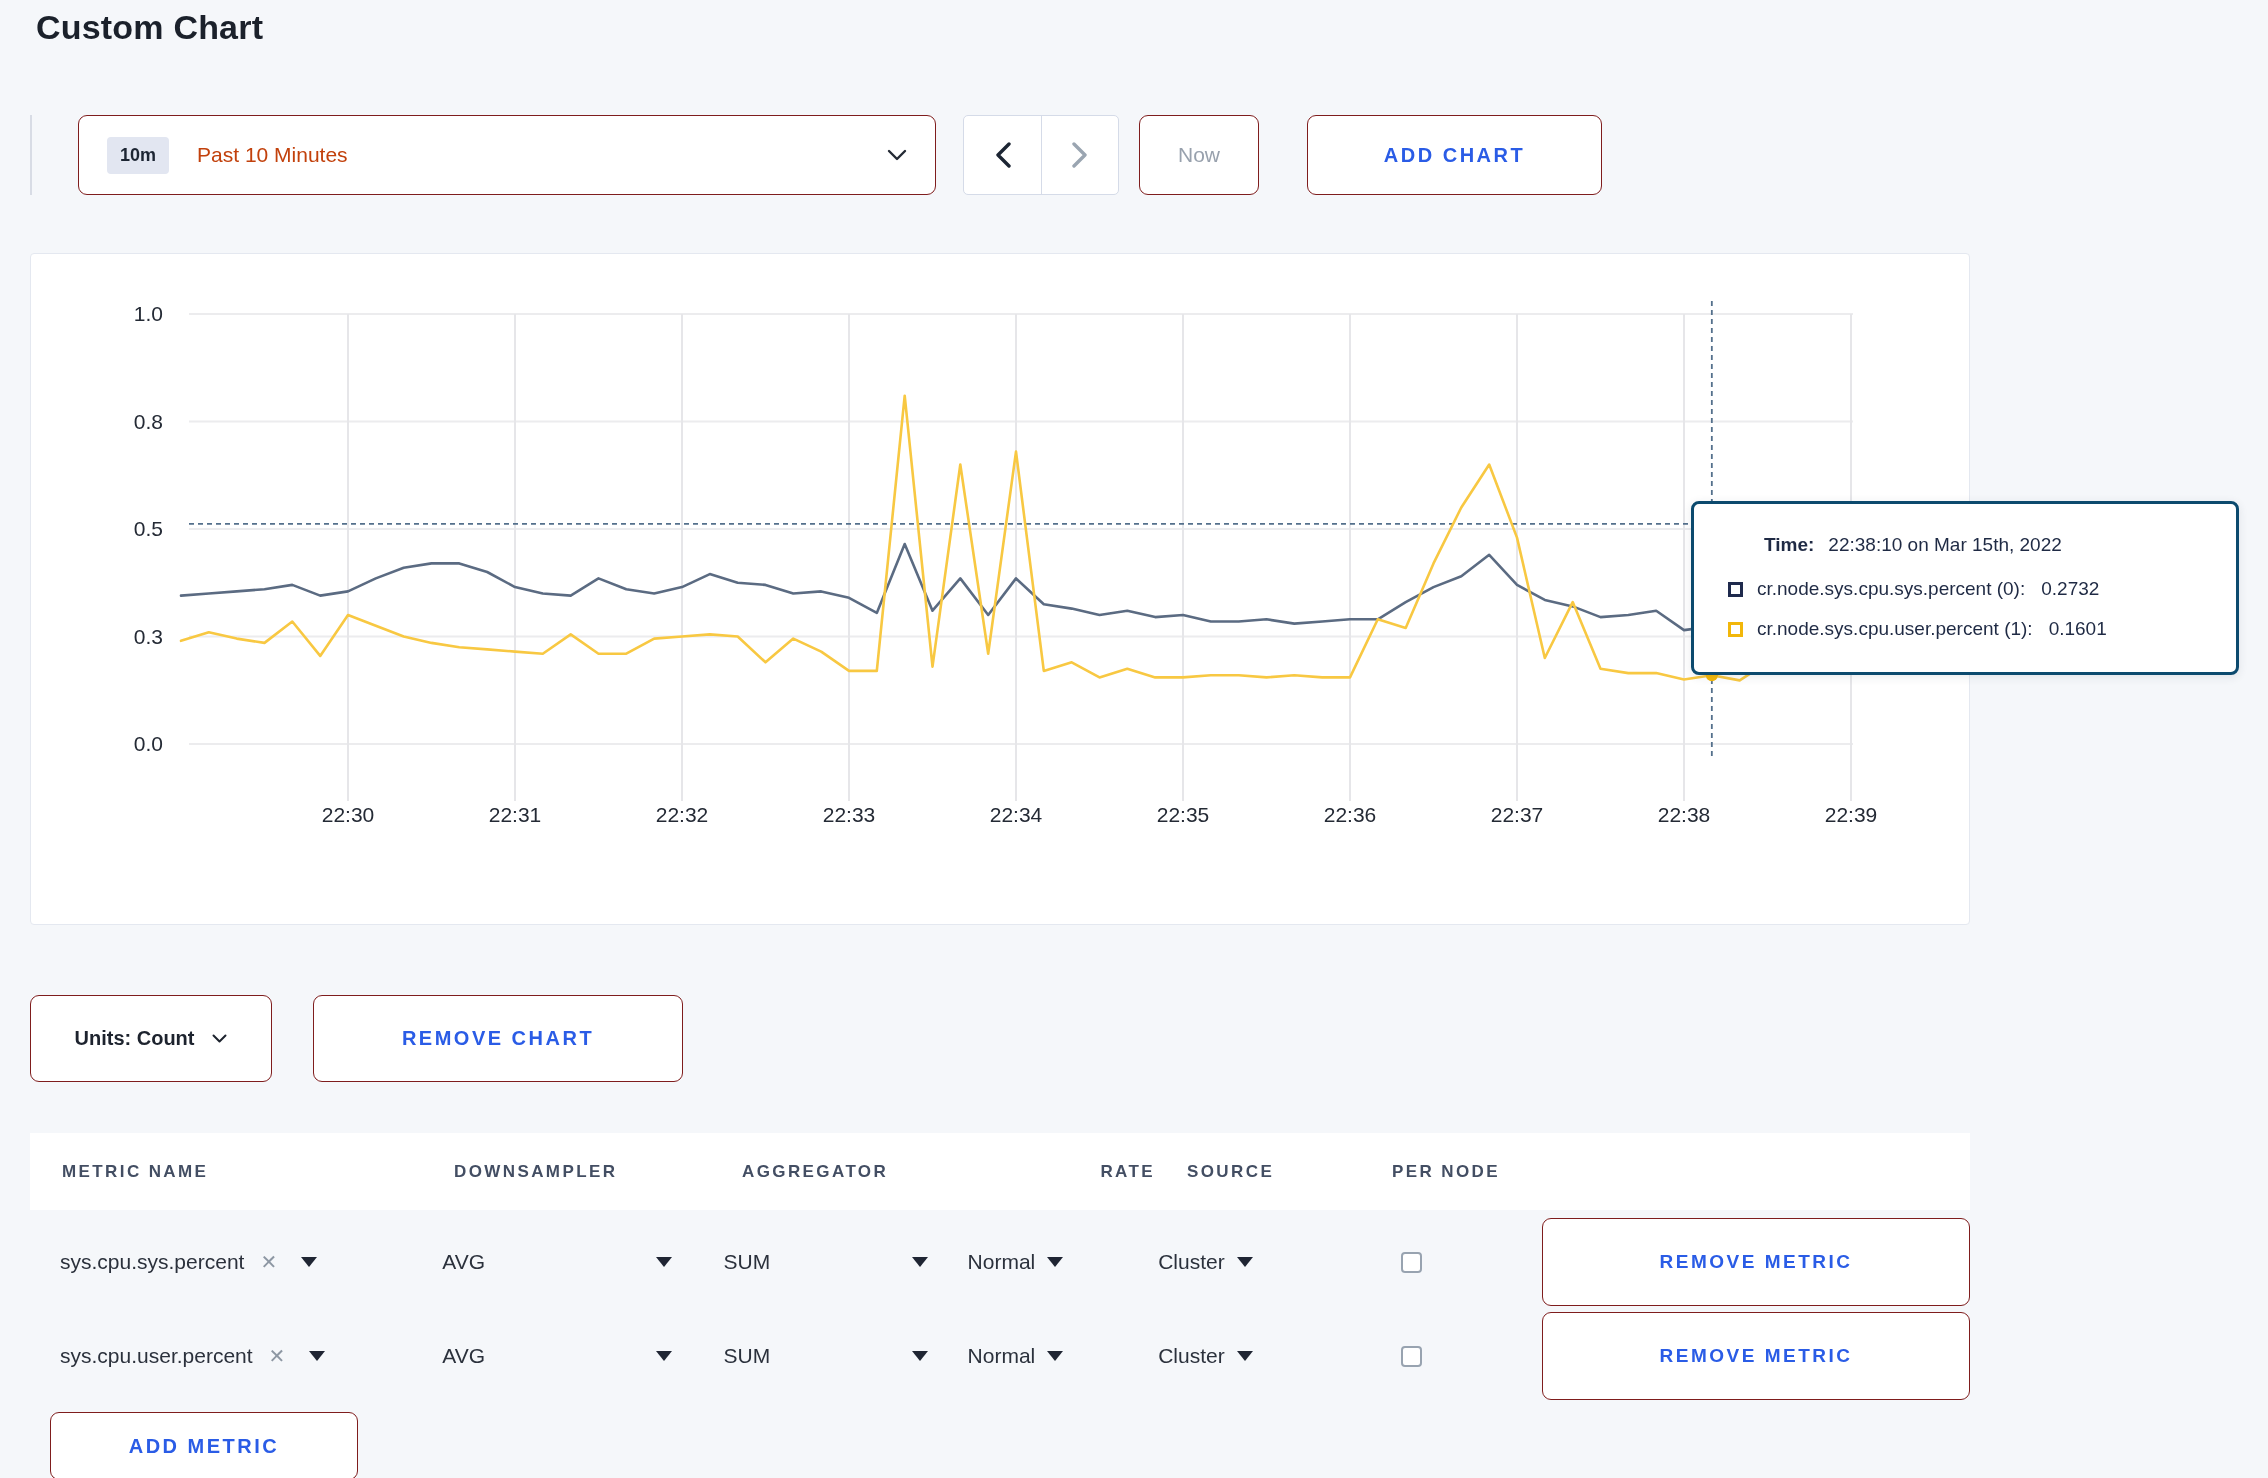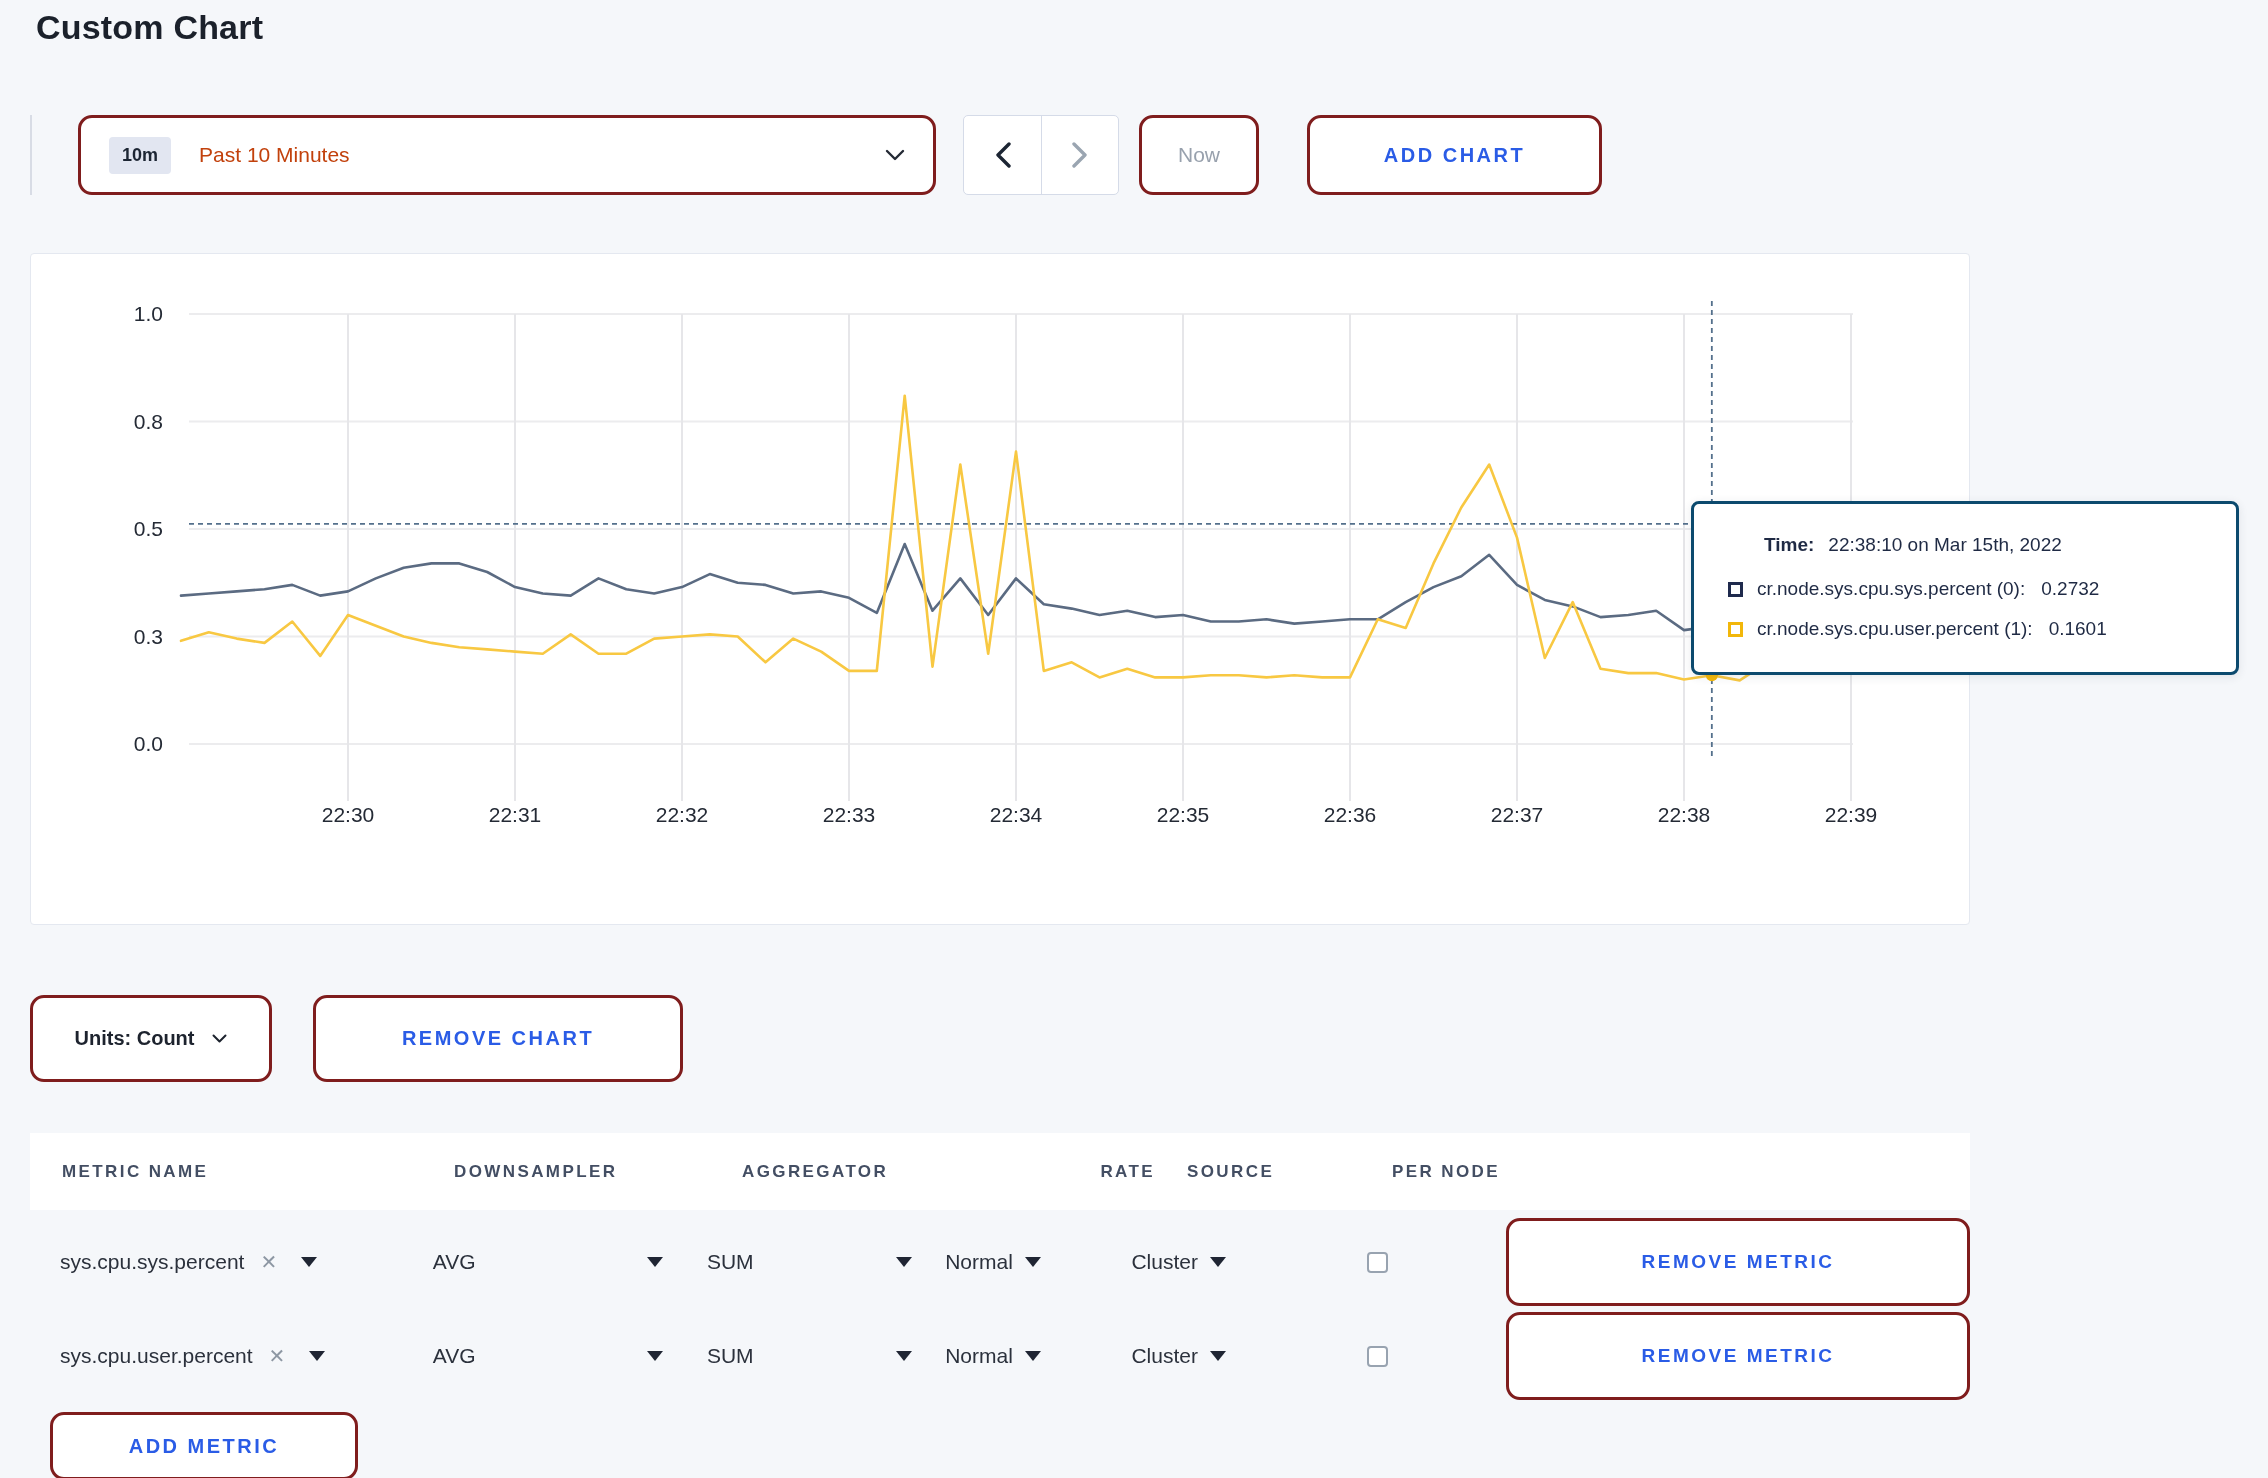--- a/index.html
+++ b/index.html
@@ -12,21 +12,21 @@
   }
   .page-title {
     position: absolute; left: 36px; top: 8px;
     font-size: 34px; font-weight: 700; color: #1b212b;
     letter-spacing: 0.2px;
   }
   
   .toolbar { position: absolute; left: 30px; top: 115px; height: 80px; display: flex; align-items: stretch; }
   .toolbar-divider { width: 2px; background: #d8dce5; margin-right: 46px; }
   .btn {
-    background: #fff; border: 3px solid #7f1d1d; border-radius: 14px;
+    background: #fff; border: 1px solid #7f1d1d; border-radius: 9px;
     display: flex; align-items: center; justify-content: center;
     cursor: pointer; font-size: 20px; color: #242a35;
   }
   .time-select { width: 858px; justify-content: flex-start; padding: 0 28px; }
   .time-badge {
     background: #e2e6f1; border-radius: 4px; font-weight: 700; font-size: 18px;
     padding: 8px 13px; color: #1c2533; margin-right: 28px;
   }
   .time-label { font-size: 21px; color: #c2410c; flex: 1; }
   .pager { display: flex; margin-left: 27px; border: 1px solid #d5dbe8; border-radius: 5px; background: #fff; }
@@ -79,21 +79,21 @@
   .caret-down {
     width: 0; height: 0; border-left: 8px solid transparent; border-right: 8px solid transparent;
     border-top: 10px solid #1f2533; display: inline-block;
   }
   .x-icon { color: #8d97a3; font-size: 20px; margin-left: 16px; cursor: pointer; }
   .metric-caret { margin-left: 24px; }
   .pn-checkbox {
     appearance: none; -webkit-appearance: none; width: 21px; height: 21px;
     border: 2px solid #98a3b0; border-radius: 4px; background: #fff; cursor: pointer;
   }
-  .remove-metric-btn { width: 464px; height: 88px; font-size: 19px; }
+  .remove-metric-btn { width: 428px; height: 88px; font-size: 19px; }
   .add-metric-btn { position: absolute; left: 50px; top: 1412px; width: 308px; height: 68px; }
 </style>
 </head>
 <body>
 
 <h1 class="page-title">Custom Chart</h1>
 
 <div class="toolbar">
   <div class="toolbar-divider"></div>
 

